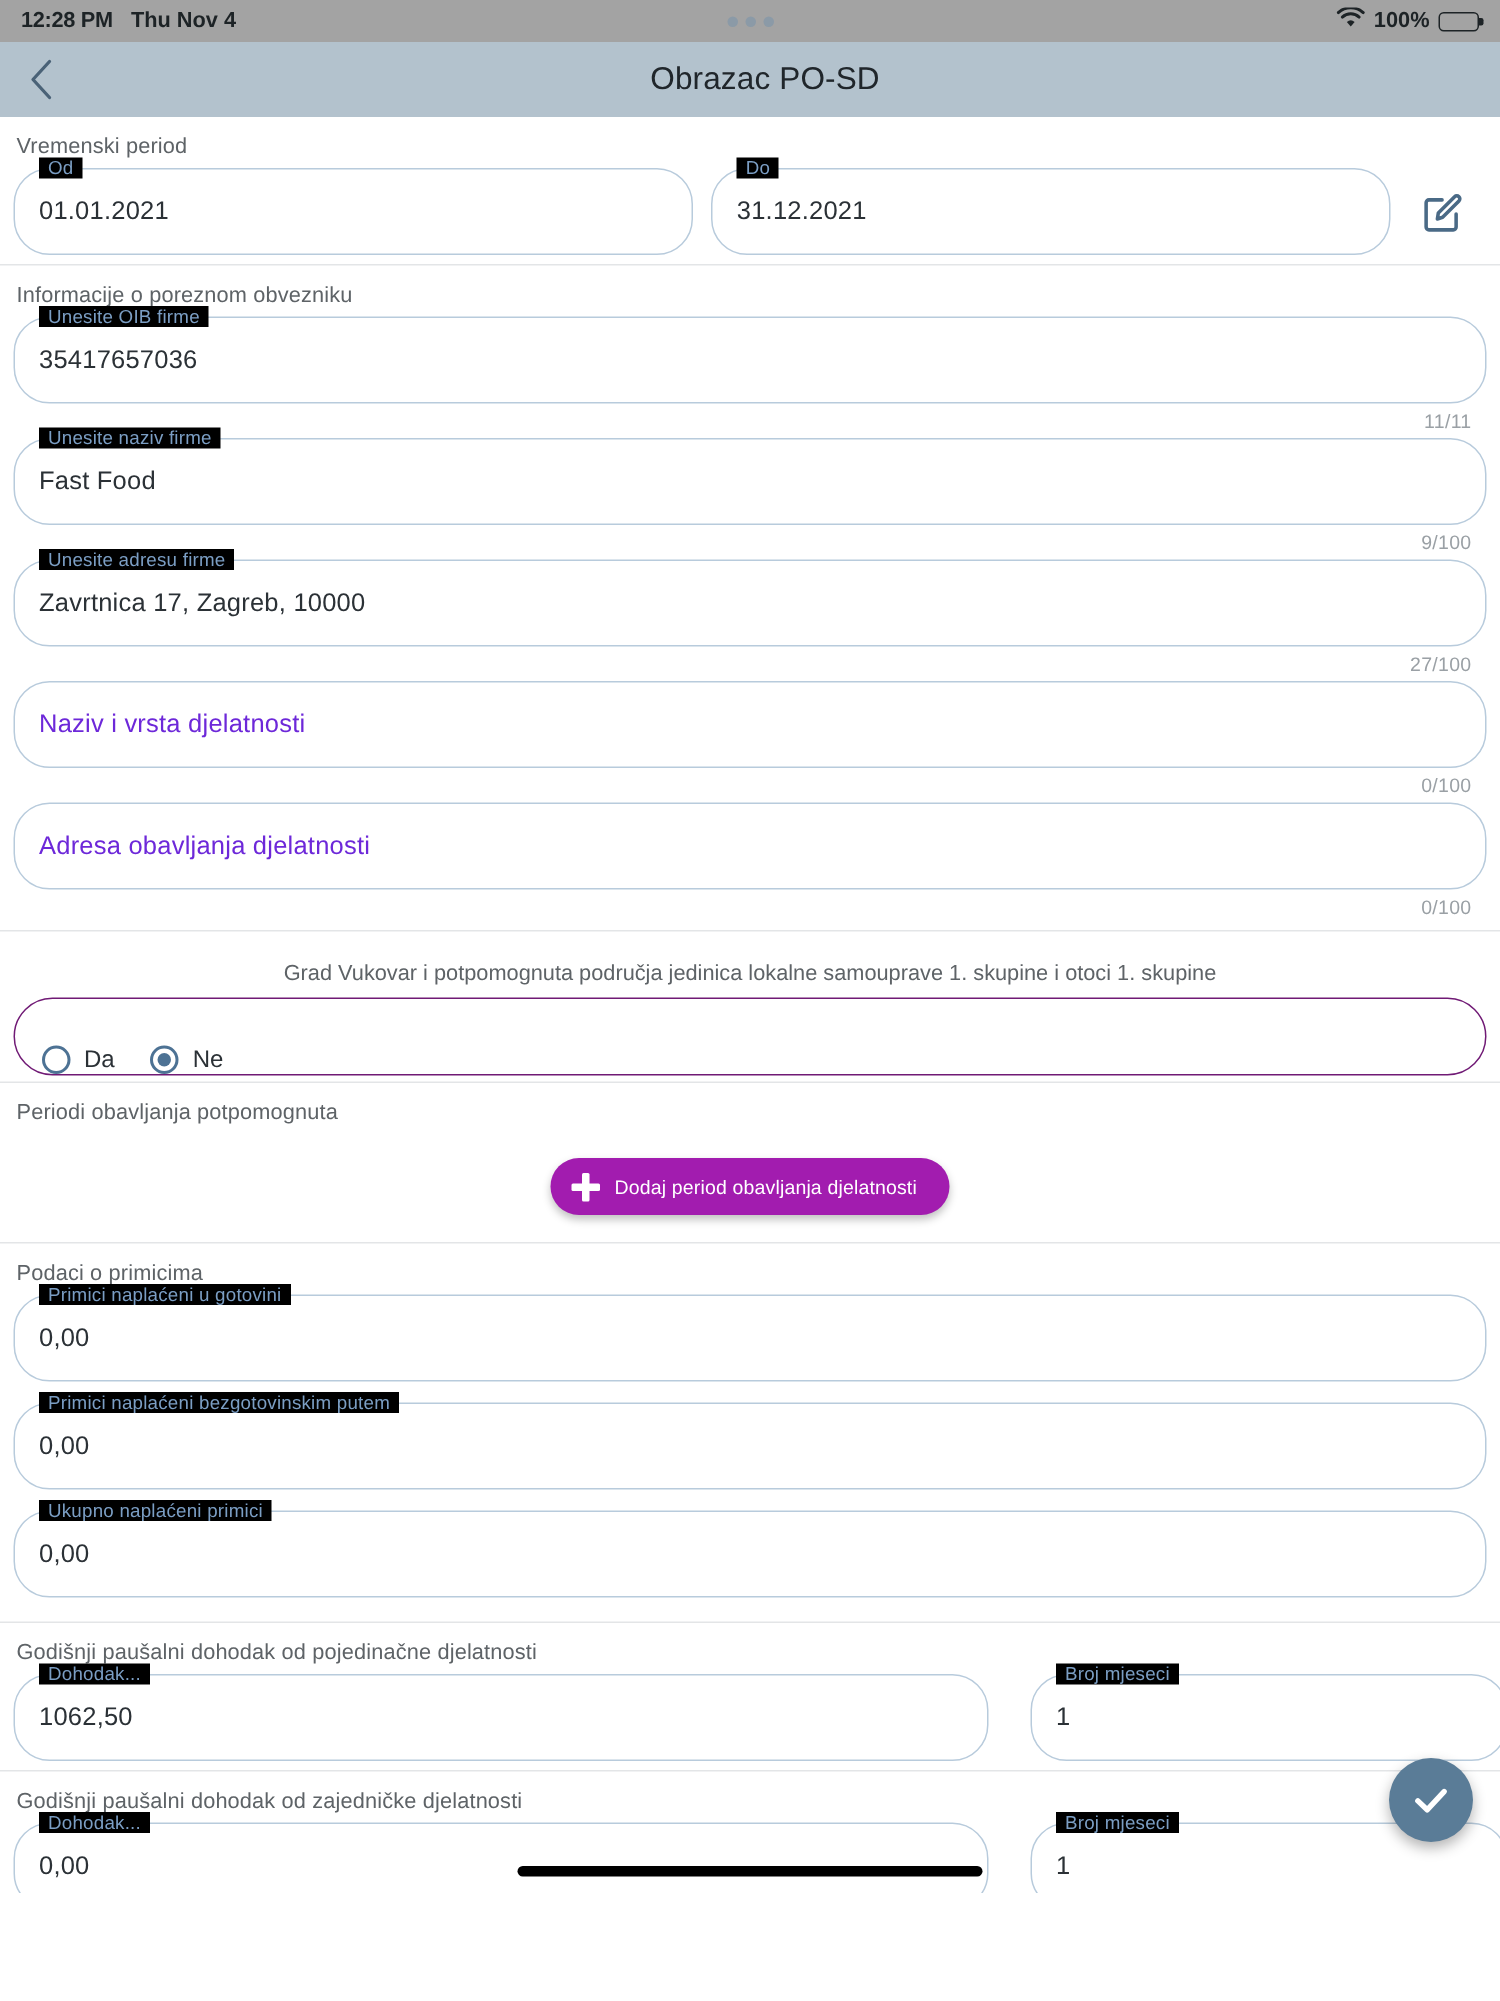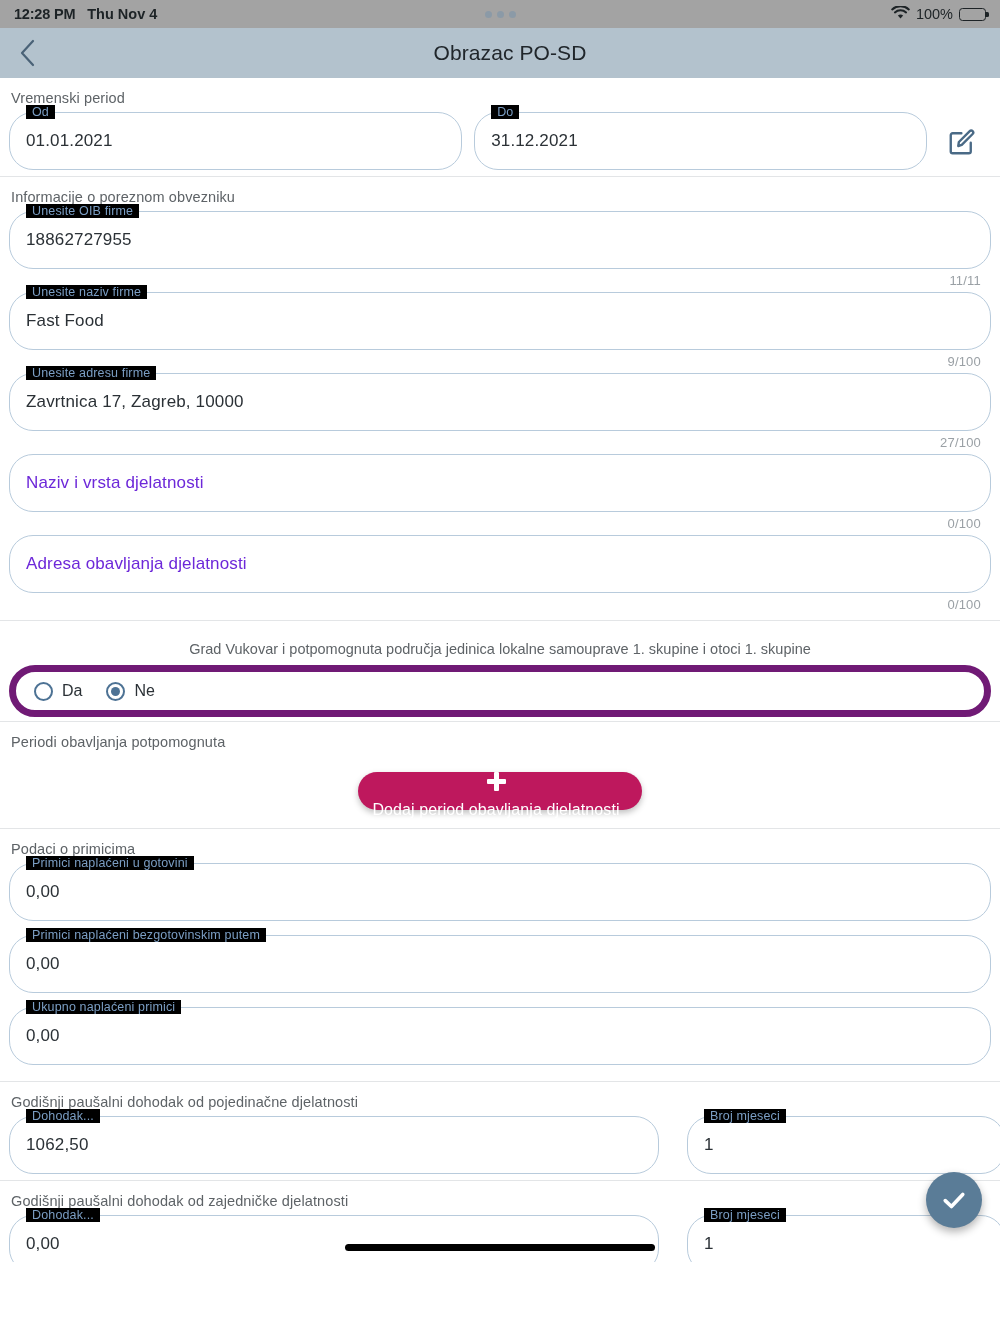--- a/index.html
+++ b/index.html
@@ -34,21 +34,21 @@
     display: flex; justify-content: center; align-items: center;
     gap: 5px;
     pointer-events: none;
   }
   .sb-dot { width: 7px; height: 7px; border-radius: 50%; background: #8b9aa7; }
   .sb-right {
     margin-left: auto;
     display: flex; align-items: center; gap: 6px;
   }
   .wifi-ic { display: block; }
-  .sb-batt-txt { font-size: 14.5px; font-weight: 400; }
+  .sb-batt-txt { font-size: 14.5px; font-weight: 700; }
   .batt {
     width: 27px; height: 13px;
     border: 1.6px solid #1d2326;
     border-radius: 3.5px;
     position: relative;
     padding: 1.2px;
   }
   .batt::after {
     content: "";
     position: absolute;
@@ -155,58 +155,57 @@
   }
 
   
   .radio-note {
     text-align: center;
     font-size: 14.5px;
     color: #5e6367;
     padding: 10px 0 8px 0;
   }
   .radio-box {
-    border: 7px solid #701a75;
+    border: 1px solid #701a75;
     border-radius: 26px;
     height: 52px;
     display: flex;
-    align-items: center;
+    align-items: flex-end;
     padding: 0 18px;
     gap: 6px;
   }
   .radio-item { display: flex; align-items: center; gap: 9px; cursor: pointer; margin-right: 18px; }
   .radio-dot {
     width: 19px; height: 19px;
     border-radius: 50%;
     border: 2px solid #4d7294;
     display: flex; align-items: center; justify-content: center;
   }
   .radio-dot.on::after {
     content: "";
     width: 9px; height: 9px; border-radius: 50%;
     background: #4d7294;
   }
   .radio-label { font-size: 16px; color: #2b3136; }
 
   
   .add-wrap { display: flex; justify-content: center; padding: 16px 0 18px 0; }
   .add-btn {
-    background: #be185d;
+    background: #a21caf;
     color: #fff;
     border: none;
     border-radius: 22px;
     height: 38px;
     padding: 0 22px 0 14px;
     display: flex; align-items: center; gap: 10px;
-    font-size: 16px;
+    font-size: 13px;
     font-family: inherit;
     cursor: pointer;
     box-shadow: 0 3px 6px rgba(0,0,0,0.25);
     letter-spacing: 0.1px;
-    flex-direction: column;
   }
   .plus-ic { width: 19px; height: 19px; position: relative; flex: 0 0 auto; }
   .plus-ic::before, .plus-ic::after {
     content: ""; position: absolute; background: #fff; border-radius: 1px;
   }
   .plus-ic::before { left: 7px; top: 0; width: 5px; height: 19px; }
   .plus-ic::after  { top: 7px; left: 0; height: 5px; width: 19px; }
 
   
   .fab {
@@ -292,21 +291,21 @@
       </div>
     </div>
   </div>
 
   <div class="section">
     <div class="section-title">Informacije o poreznom obvezniku</div>
 
     <div class="fld-wrap">
       <div class="fld">
         <span class="fld-label">Unesite OIB firme</span>
-        <span class="fld-value">18862727955</span>
+        <span class="fld-value">35417657036</span>
       </div>
       <div class="counter">11/11</div>
     </div>
 
     <div class="fld-wrap">
       <div class="fld">
         <span class="fld-label">Unesite naziv firme</span>
         <span class="fld-value">Fast Food</span>
       </div>
       <div class="counter">9/100</div>

